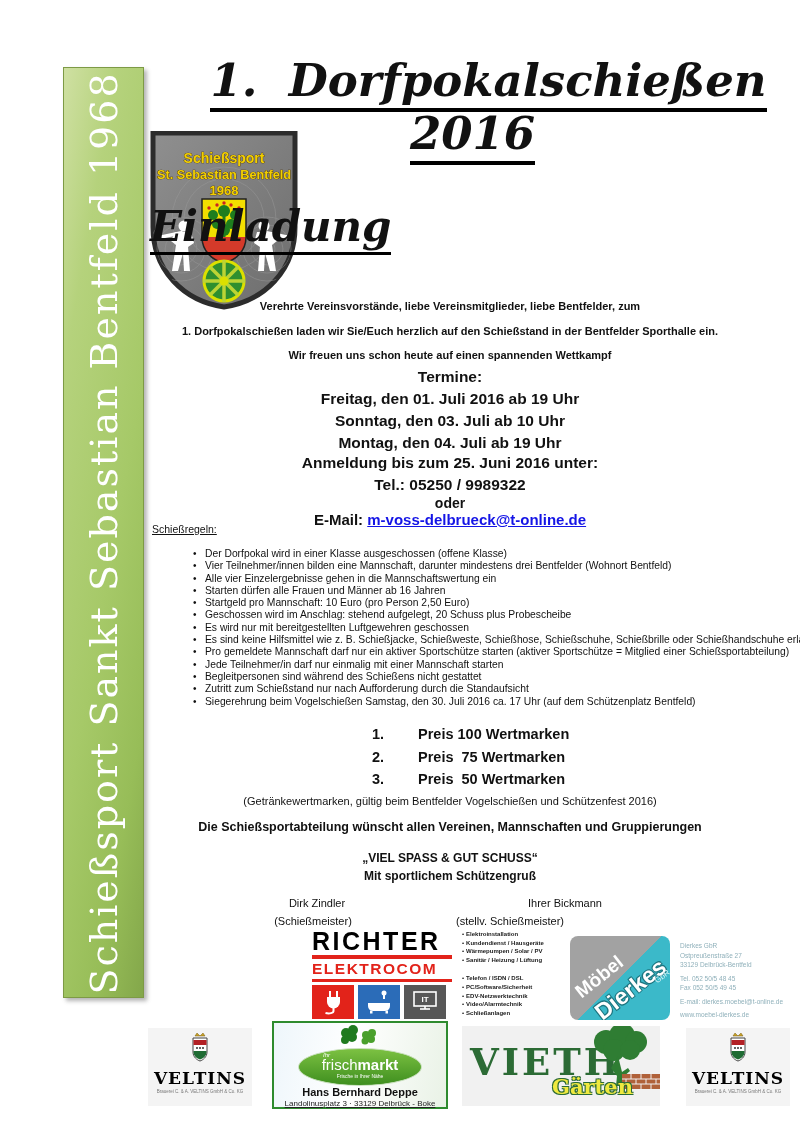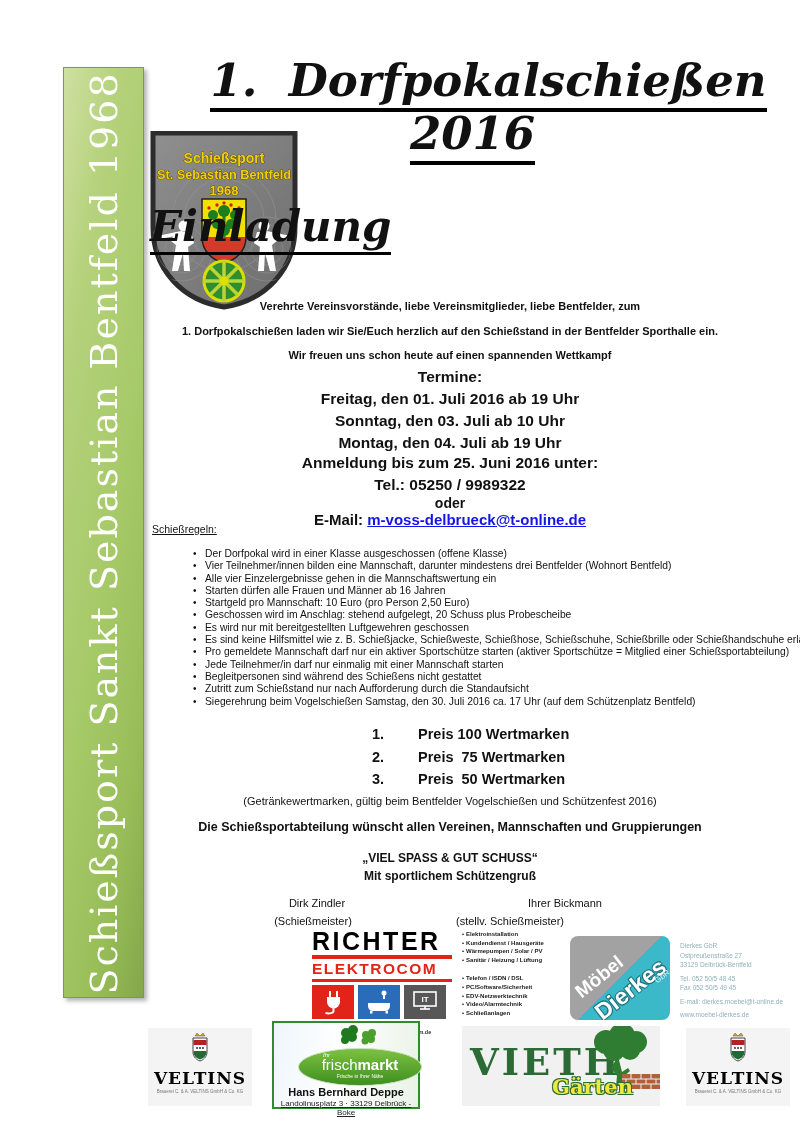--- a/index.html
+++ b/index.html
@@ -83,21 +83,21 @@
   .dierkes-info{position:absolute;left:680px;top:941px;font-size:6.5px;line-height:9.5px;color:#8fb0ba;}
   .gap-top{margin-top:4px;}
 
   
   .veltins{position:absolute;width:104px;height:78px;background:#f4f4f4;text-align:center;}
   .veltins-name{font-family:"DejaVu Serif",serif;font-weight:bold;font-size:17px;letter-spacing:1px;
     color:#000;line-height:18px;margin-top:1px;}
   .veltins-sub{font-size:4.5px;color:#777;margin-top:2px;}
 
   
-  .frisch{position:absolute;left:272px;top:1021px;width:148px;height:88px;border:2px solid #2e8b2e;
+  .frisch{position:absolute;left:272px;top:1021px;width:176px;height:88px;border:2px solid #2e8b2e;
     background:linear-gradient(100deg,#eef6fb,#ffffff 45%,#e9f2e6);box-sizing:border-box;padding-left:20px;}
   .frisch-oval{position:absolute;left:24px;top:25px;width:122px;height:36px;border-radius:50%;
     background:linear-gradient(#7cc142,#3f8f1f);border:1px solid #c8dfbc;text-align:center;color:#fff;}
   .frisch-ihr{position:absolute;left:24px;top:3px;font-size:6px;font-style:italic;}
   .frisch-name{margin-top:8px;font-size:15px;line-height:15px;}
   .fm-frisch{font-weight:normal;}
   .fm-markt{font-weight:bold;}
   .frisch-tag{font-size:5px;margin-top:1px;}
   .frisch-owner{position:absolute;left:0;top:63px;width:100%;text-align:center;font-size:11px;font-weight:bold;color:#111;}
   .frisch-addr{position:absolute;left:0;top:76px;width:100%;text-align:center;font-size:8px;color:#222;text-decoration:underline;}

